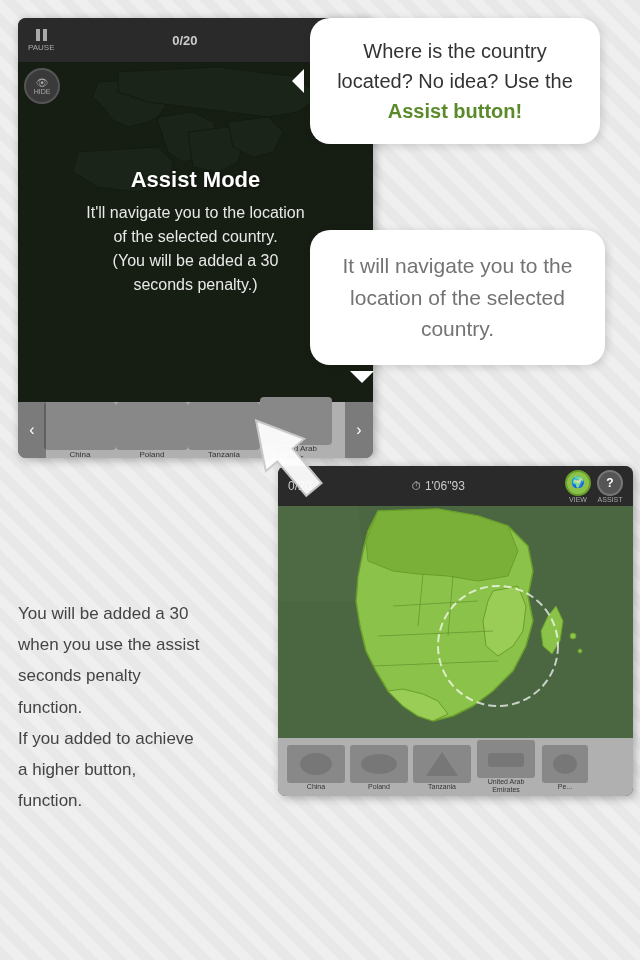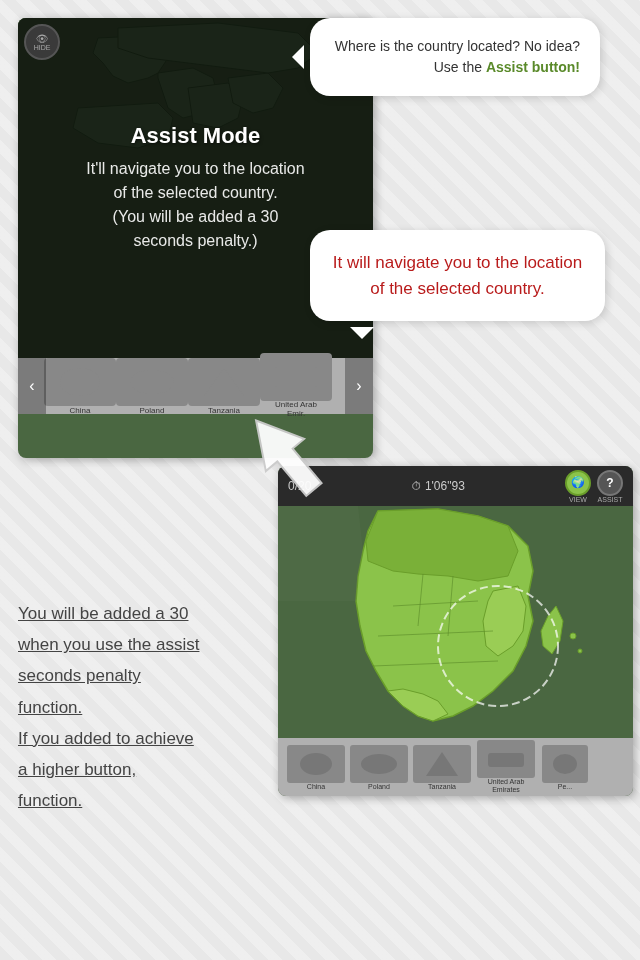--- a/index.html
+++ b/index.html
@@ -236,24 +236,23 @@
       position: absolute;
       left: -18px;
       top: 50%;
       transform: translateY(-50%);
       border: 12px solid transparent;
       border-right-color: white;
       border-left: 0;
     }
 
     .bubble-1-text {
-      font-size: 14px;
+      font-size: 20px;
       color: #333;
       line-height: 1.5;
-      text-align: right;
     }
 
     .bubble-1-highlight {
       font-weight: bold;
       color: #5a8a2a;
     }
 
     .bubble-2 {
       position: absolute;
       top: 230px;
@@ -270,22 +269,22 @@
       content: '';
       position: absolute;
       bottom: -18px;
       left: 40px;
       border: 12px solid transparent;
       border-top-color: white;
       border-bottom: 0;
     }
 
     .bubble-2-text {
-      font-size: 17px;
-      color: #b91c1c;
+      font-size: 21px;
+      color: #737373;
       line-height: 1.5;
     }
 
     
     .game-screen-bottom {
       position: absolute;
       top: 466px;
       left: 278px;
       width: 355px;
       height: 330px;
@@ -343,38 +342,51 @@
       top: 600px;
       left: 18px;
       width: 250px;
     }
 
     .left-text-block p {
       font-size: 17px;
       color: #444;
       line-height: 1.6;
       margin-bottom: 4px;
-      text-decoration: underline;
     }
 
     
     .big-arrow {
       position: absolute;
       top: 400px;
       left: 220px;
       z-index: 15;
     }
   </style>
 </head>
 <body>
 
 <div class="content-wrapper">
 
   <div class="game-screen-top">
 
+    <div class="game-toolbar">
+      <div class="pause-btn">
+        <div class="pause-icon">
+          <div class="pause-bar"></div>
+          <div class="pause-bar"></div>
+        </div>
+        <span style="font-size:8px;color:#aaa;">PAUSE</span>
+      </div>
+      <div class="score-display">0/20</div>
+      <div class="timer-display">
+        <span>⏱</span>
+        <span>22"88</span>
+      </div>
+    </div>
 
     <div class="map-area">
       
       <svg class="map-svg" viewBox="0 0 355 340" xmlns="http://www.w3.org/2000/svg">
 
         <rect width="355" height="340" fill="#4a6741"></rect>
 
         <path d="M80,20 L120,18 L135,30 L145,28 L150,40 L140,55 L130,60 L110,65 L95,58 L85,45 L75,35 Z" fill="#5a7a50" stroke="#3a5a35" stroke-width="1"></path>
 
         <path d="M140,55 L175,50 L195,60 L200,80 L185,95 L165,100 L150,90 L145,75 L140,60 Z" fill="#5a7a50" stroke="#3a5a35" stroke-width="1"></path>

